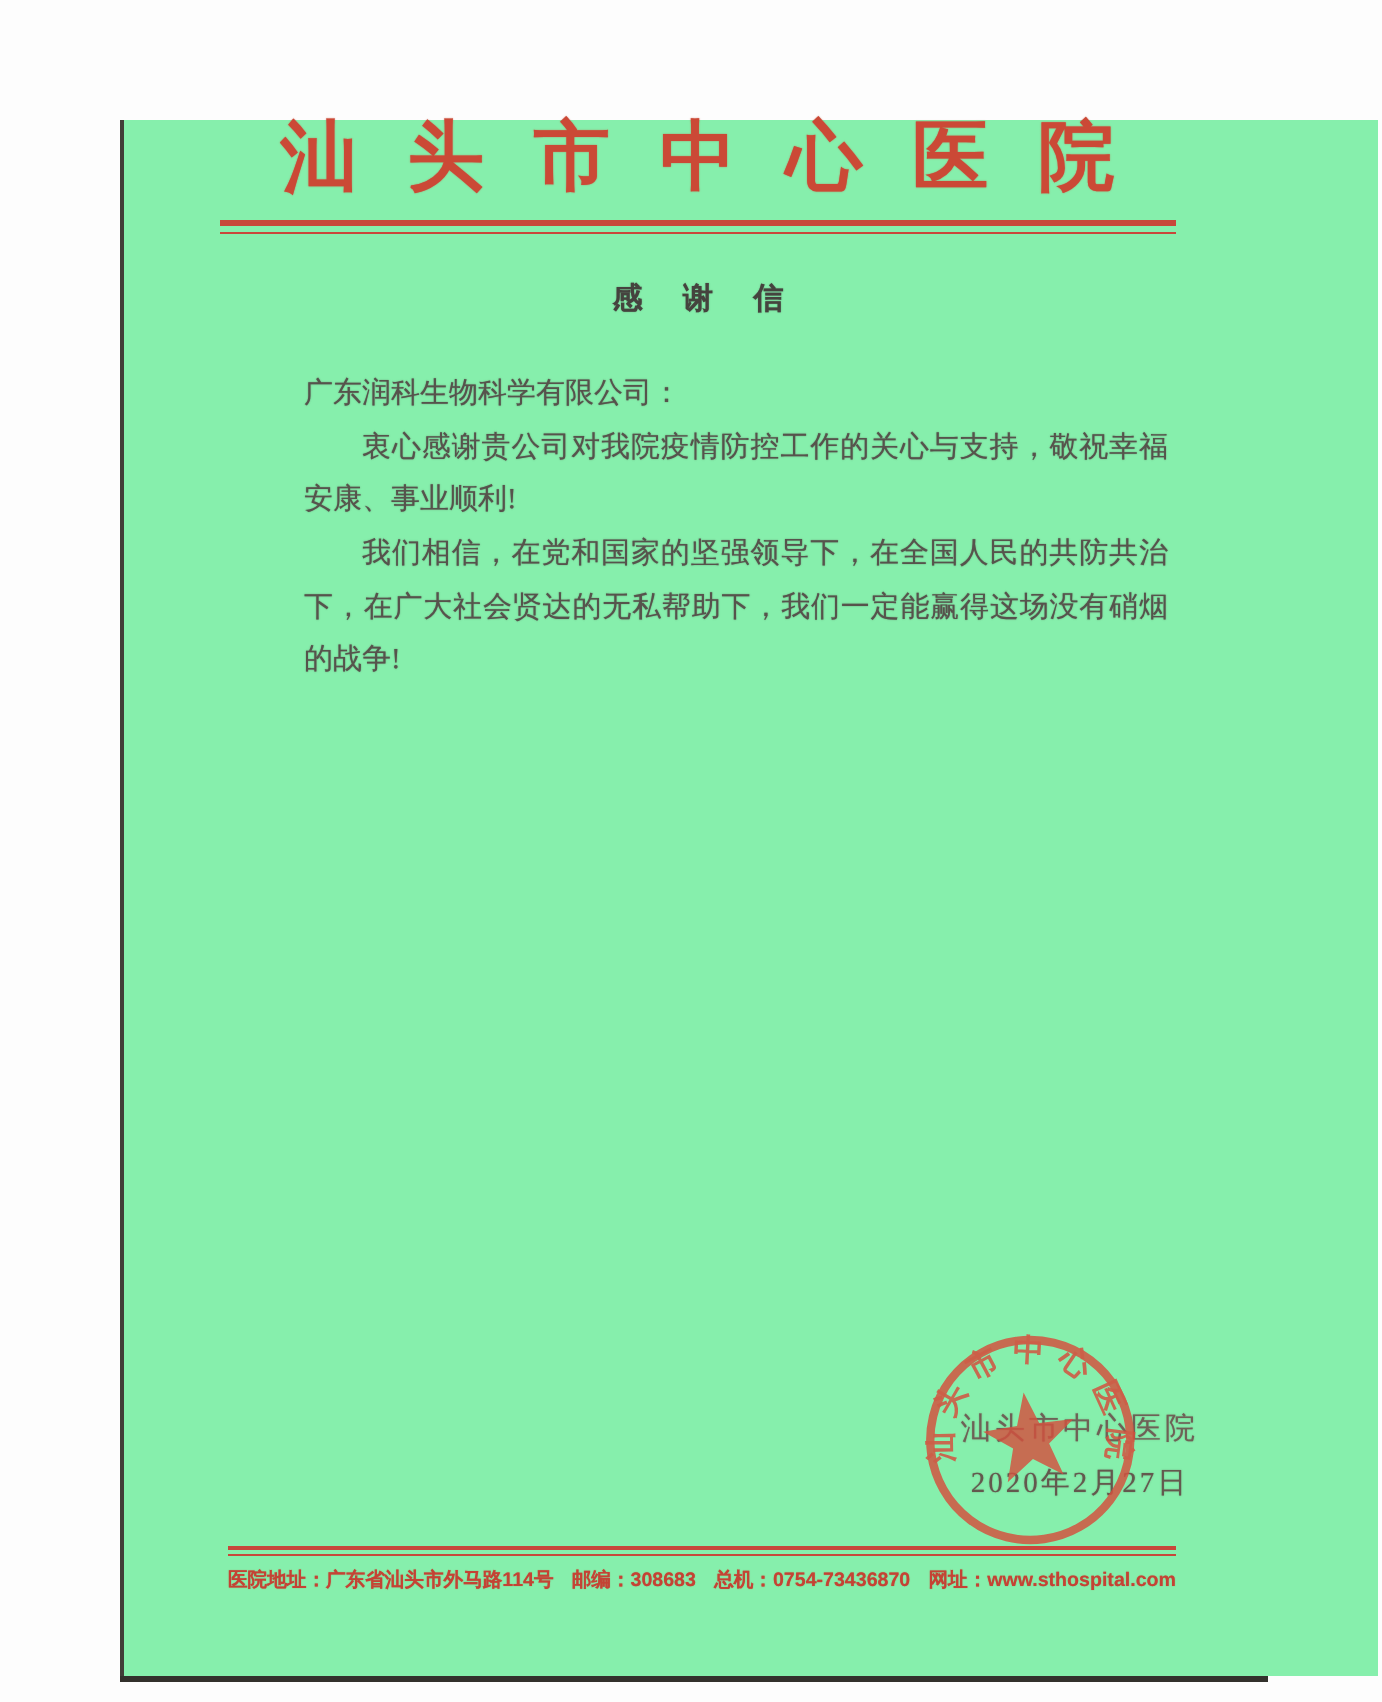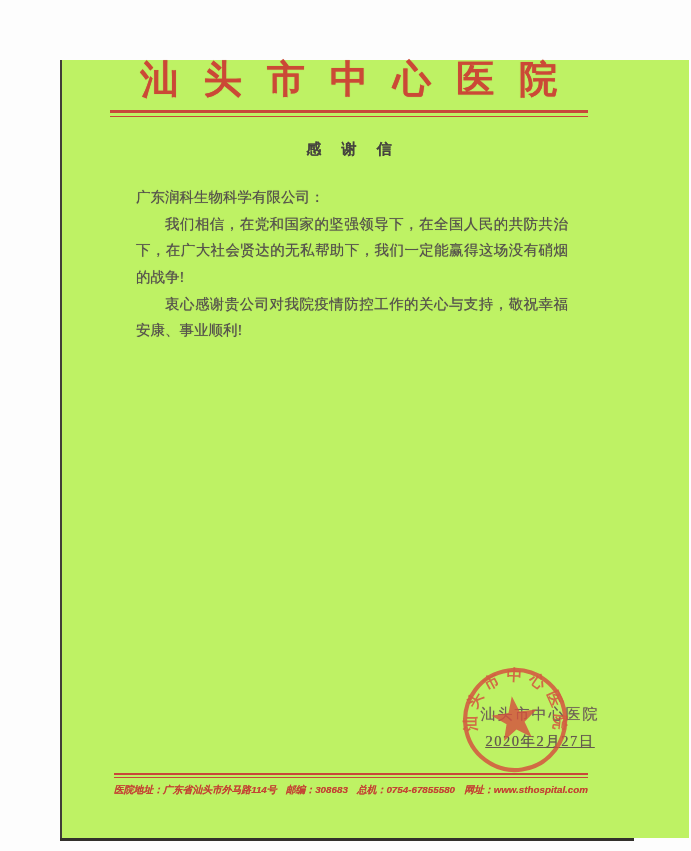--- a/index.html
+++ b/index.html
@@ -5,21 +5,21 @@
   * { margin:0; padding:0; box-sizing:border-box; }
   html,body { width:691px; min-height:851px; background:#fdfdfd; }
   body { font-family:"Liberation Serif","DejaVu Serif",serif; }
 
   
   .scan {
     position:relative;
     margin:33px 0 0 60px;
     width:629px;
     height:778px;
-    background:#bef264;
+    background:#86efac;
     border-left:2px solid #413e38;
   }
   .scan::after {             
     content:"";
     position:absolute;
     left:-2px; bottom:-3px;
     width:574px; height:3px;
     background:#33312c;
   }
 
@@ -48,21 +48,21 @@
     text-align:center;
     font-size:15px;
     font-weight:600;
     color:#45433e;
     letter-spacing:0.55em;
     text-indent:0.55em;
     text-shadow:0 0 0.6px rgba(69,67,62,.7);
   }
 
   .letter-body {
-    margin:25px 0 0 26px;
+    margin:25px 0 0 42px;
     width:432px;
     font-size:14.5px;
     line-height:1.84;
     color:#56534c;
     text-align:justify;
     text-shadow:0 0 0.7px rgba(86,83,76,.75);
   }
   .letter-body p { text-indent:2em; }
   .letter-body p.salutation { text-indent:0; }
 
@@ -79,21 +79,20 @@
   }
   .sig-date {
     position:absolute;
     left:378px; top:672px;
     width:200px;
     text-align:center;
     font-size:14.5px;
     letter-spacing:1.5px;
     color:#63594e;
     text-shadow:0 0 0.7px rgba(99,89,78,.7);
-    text-decoration:underline;
   }
   .seal-wrap {
     position:absolute;
     left:397px; top:603px;
     width:112px; height:112px;
     transform:rotate(-8deg);
     opacity:.9;
     z-index:3;
   }
 
@@ -111,40 +110,39 @@
   }
   .footer-text {
     display:flex;
     justify-content:space-between;
     font-family:"Liberation Sans","DejaVu Sans",sans-serif;
     font-size:9.8px;
     font-weight:600;
     color:#c44334;
     white-space:nowrap;
     text-shadow:0 0 0.5px rgba(196,67,52,.7);
-    font-style:italic;
   }
 </style>
 </head>
 <body>
 
 <div class="scan">
 
   <div class="content">
 
     <div class="letterhead">汕头市中心医院</div>
 
     <div class="head-rule"></div>
 
     <div class="letter-title">感 谢 信</div>
 
     <div class="letter-body">
       <p class="salutation">广东润科生物科学有限公司：</p>
+      <p>衷心感谢贵公司对我院疫情防控工作的关心与支持，敬祝幸福安康、事业顺利!</p>
       <p>我们相信，在党和国家的坚强领导下，在全国人民的共防共治下，在广大社会贤达的无私帮助下，我们一定能赢得这场没有硝烟的战争!</p>
-      <p>衷心感谢贵公司对我院疫情防控工作的关心与支持，敬祝幸福安康、事业顺利!</p>
     </div>
 
   </div>
 
   <div class="sig-name">汕头市中心医院</div>
 
   <div class="sig-date">2020年2月27日</div>
 
   <div class="seal-wrap">
     <svg width="112" height="112" viewBox="0 0 112 112">
@@ -155,18 +153,18 @@
       </text>
       <polygon points="56,33 50.4,49.2 33.2,49.6 46.9,60 41.9,76.4 56,66.6 70.1,76.4 65.1,60 78.8,49.6 61.6,49.2" fill="#d5503e" opacity="0.9"></polygon>
     </svg>
   </div>
 
   <div class="footer">
     <div class="footer-rule"></div>
     <div class="footer-text">
       <span>医院地址：广东省汕头市外马路114号</span>
       <span>邮编：308683</span>
-      <span>总机：0754-67855580</span>
+      <span>总机：0754-73436870</span>
       <span>网址：www.sthospital.com</span>
     </div>
   </div>
 
 </div>
 
 </body></html>

